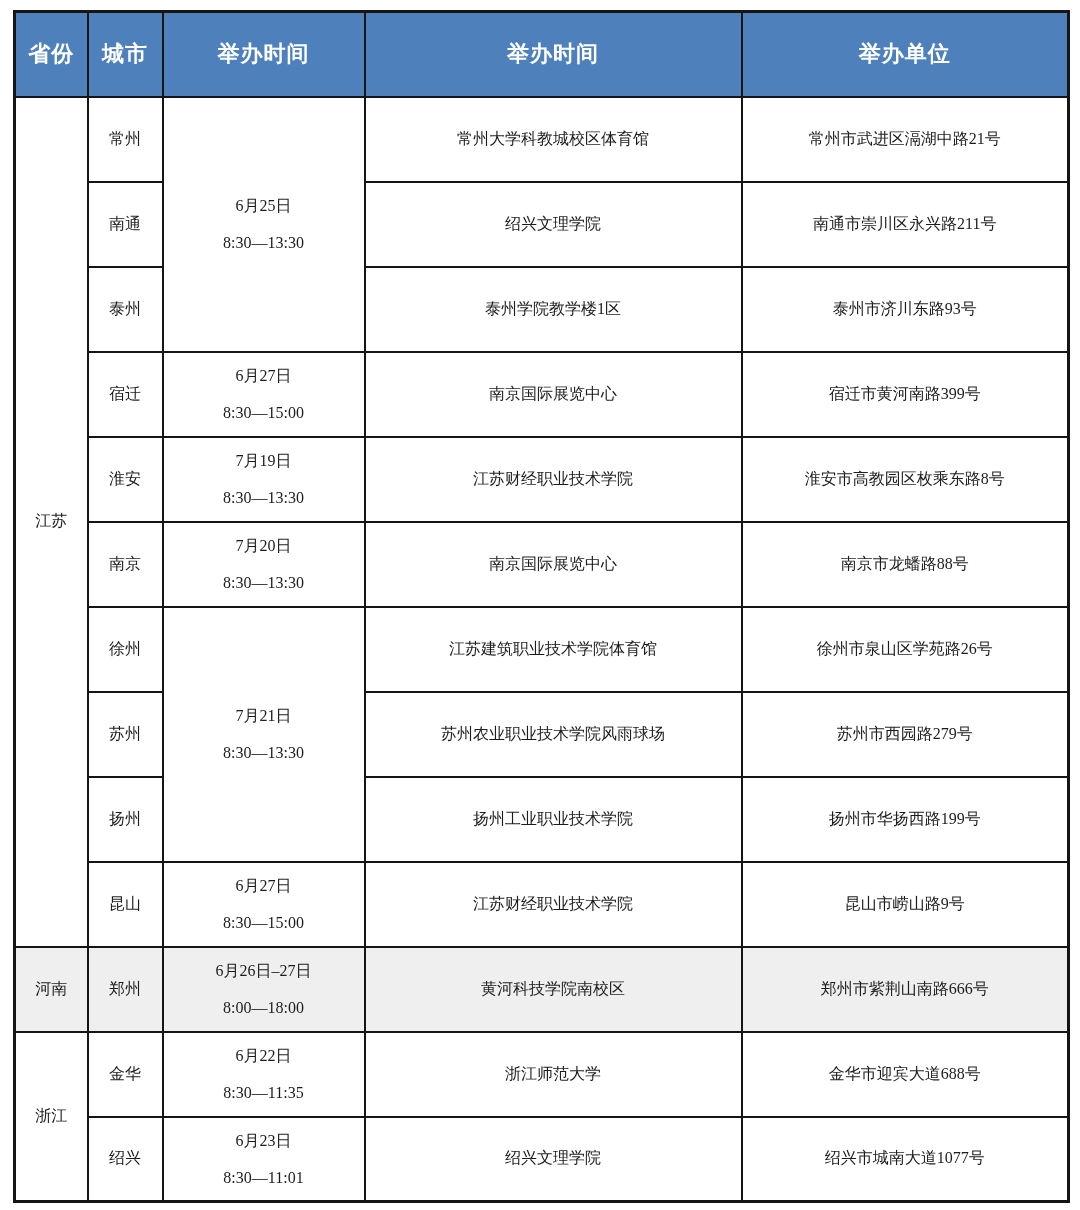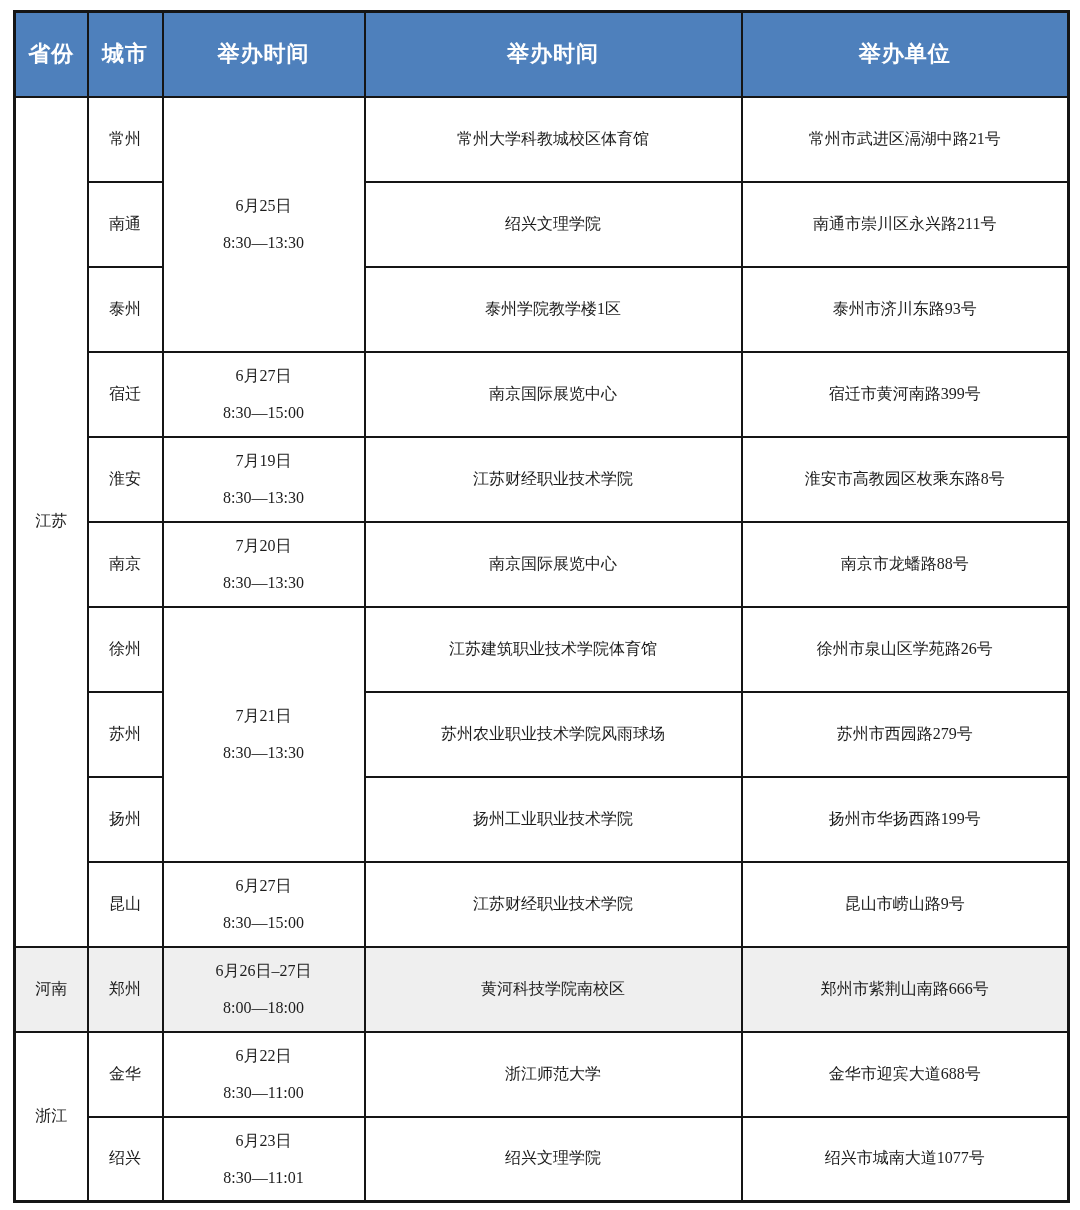--- a/index.html
+++ b/index.html
@@ -158,21 +158,21 @@
         </td>
         <td>黄河科技学院南校区</td>
         <td>郑州市紫荆山南路666号</td>
       </tr>
 
       <tr>
         <td rowspan="2">浙江</td>
         <td>金华</td>
         <td>
           <div class="date-line">6月22日</div>
-          <div class="time-line">8:30—11:00</div>
+          <div class="time-line">8:30—11:35</div>
         </td>
         <td>浙江师范大学</td>
         <td>金华市迎宾大道688号</td>
       </tr>
       <tr>
         <td>绍兴</td>
         <td>
           <div class="date-line">6月23日</div>
           <div class="time-line">8:30—11:01</div>
         </td>

